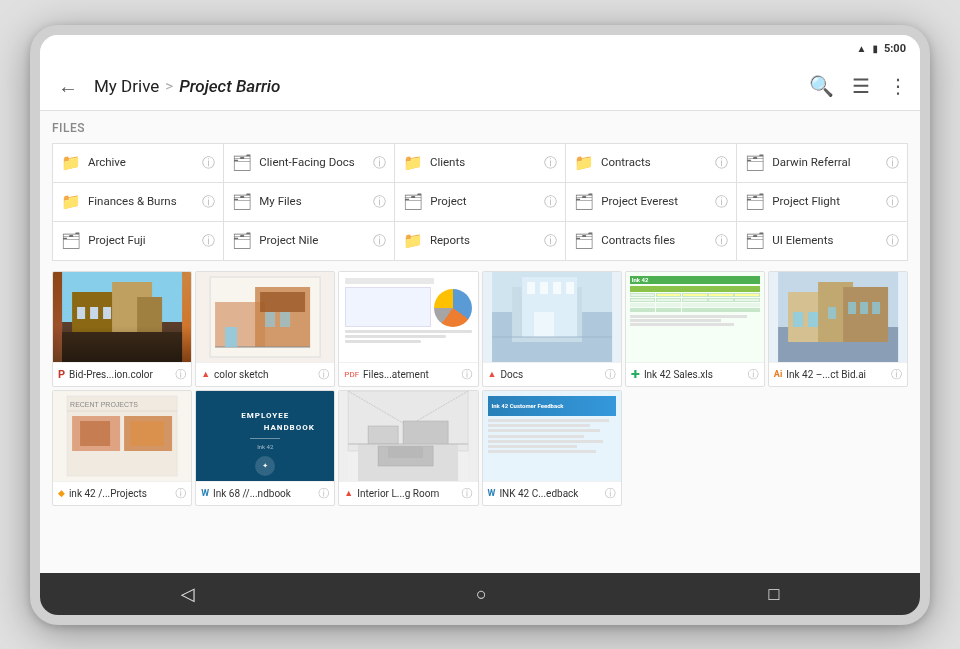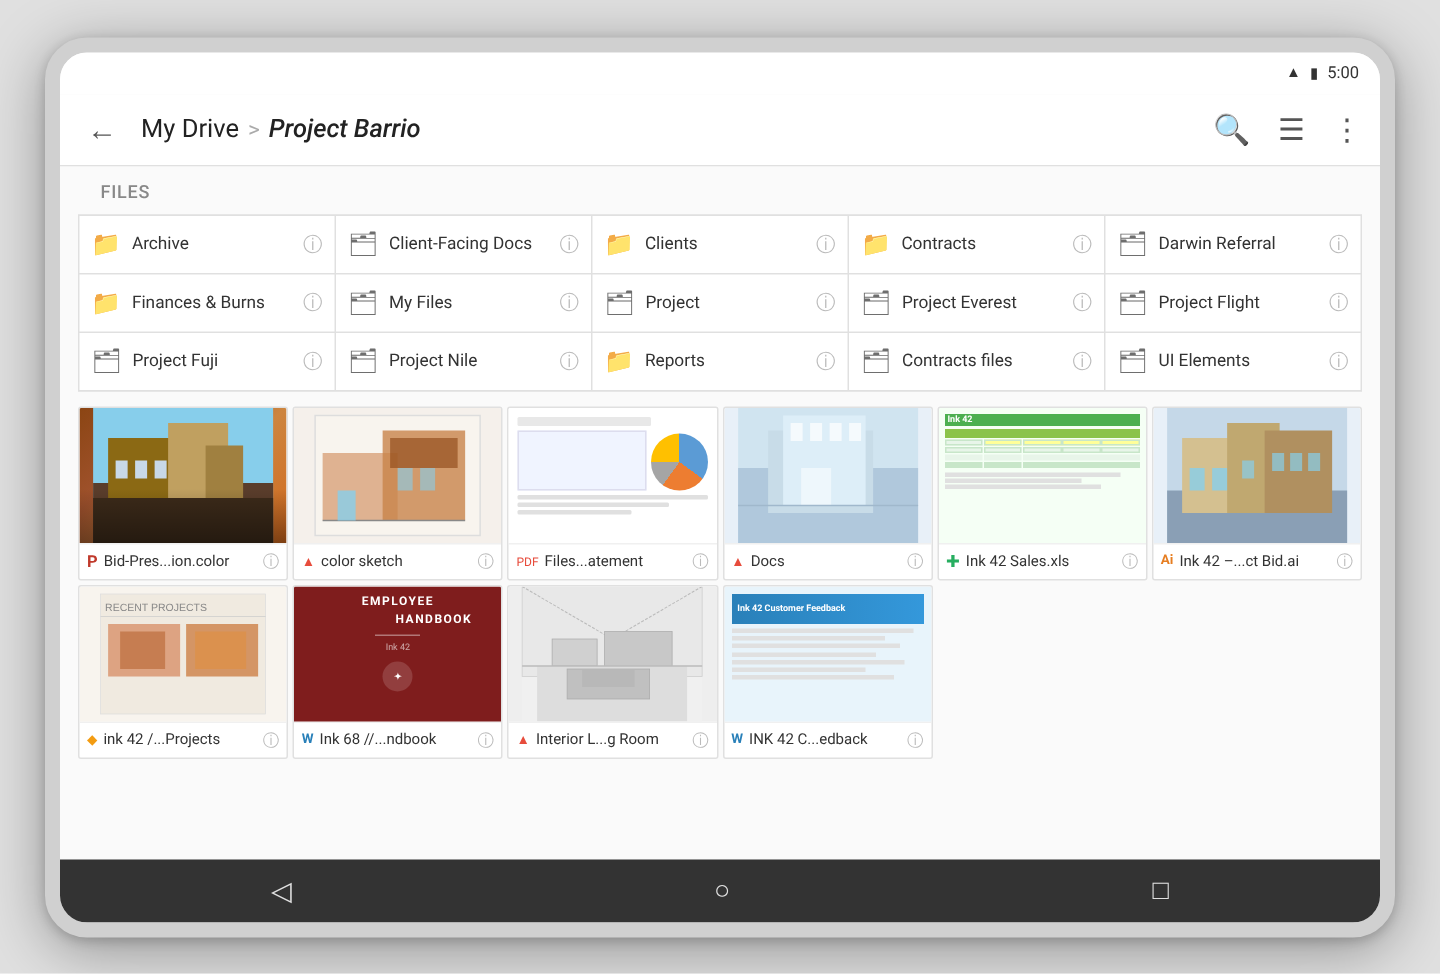--- a/index.html
+++ b/index.html
@@ -72,21 +72,20 @@
       overflow-y: auto;
       padding: 10px 12px;
     }
     .section-label {
       font-size: 12px;
       color: #888;
       margin-bottom: 8px;
       font-weight: 500;
       text-transform: uppercase;
       letter-spacing: 0.5px;
-      margin-left: 15px;
     }
     .folder-grid {
       display: grid;
       grid-template-columns: repeat(5, 1fr);
       gap: 1px;
       background: #e0e0e0;
       border: 1px solid #e0e0e0;
       margin-bottom: 10px;
     }
     .folder-item {
@@ -192,21 +191,21 @@
     }
   </style>
 </head>
 <body>
 
 <div class="tablet-frame">
 
   <div class="status-bar">
     <span style="font-size:10px;">▲</span>
     <span style="font-size:10px;">▮</span>
-    <span style="font-weight:400;">5:00</span>
+    <span style="font-weight:700;">5:00</span>
   </div>
 
   <div class="toolbar">
     <span class="back-btn">←</span>
     <div class="breadcrumb">
       <span>My Drive</span>
       <span class="separator">&gt;</span>
       <span style="font-weight:500;font-style:italic;">Project Barrio</span>
     </div>
     <div class="toolbar-actions">
@@ -468,21 +467,21 @@
           </svg>
         </div>
         <div class="file-footer">
           <span class="file-type-icon" style="color:#f39c12;font-size:9px;">◆</span>
           <span class="file-name">ink 42 /...Projects</span>
           <span class="file-info-btn">ⓘ</span>
         </div>
       </div>
 
       <div class="file-card">
-        <div class="file-thumbnail" style="background:#7f1d1d;display:flex;align-items:center;justify-content:flex-start;flex-direction:column;">
+        <div class="file-thumbnail" style="background:#0c4a6e;display:flex;align-items:center;justify-content:flex-end;flex-direction:column;">
           <div style="text-align:center;padding:5px;">
             <div style="font-size:8px;font-weight:bold;color:#fff;letter-spacing:1px;margin-bottom:3px;">EMPLOYEE</div>
             <div style="font-size:8px;font-weight:bold;color:#fff;letter-spacing:1px;margin-bottom:6px;padding-left:48px;">HANDBOOK</div>
             <div style="width:30px;height:1px;background:rgba(255,255,255,0.4);margin:0 auto 4px;"></div>
             <div style="font-size:6px;color:rgba(255,255,255,0.6);">Ink 42</div>
             <div style="margin-top:6px;width:20px;height:20px;background:rgba(255,255,255,0.15);border-radius:50%;margin:6px auto 0;display:flex;align-items:center;justify-content:center;">
               <span style="color:#fff;font-size:7px;">✦</span>
             </div>
           </div>
         </div>

